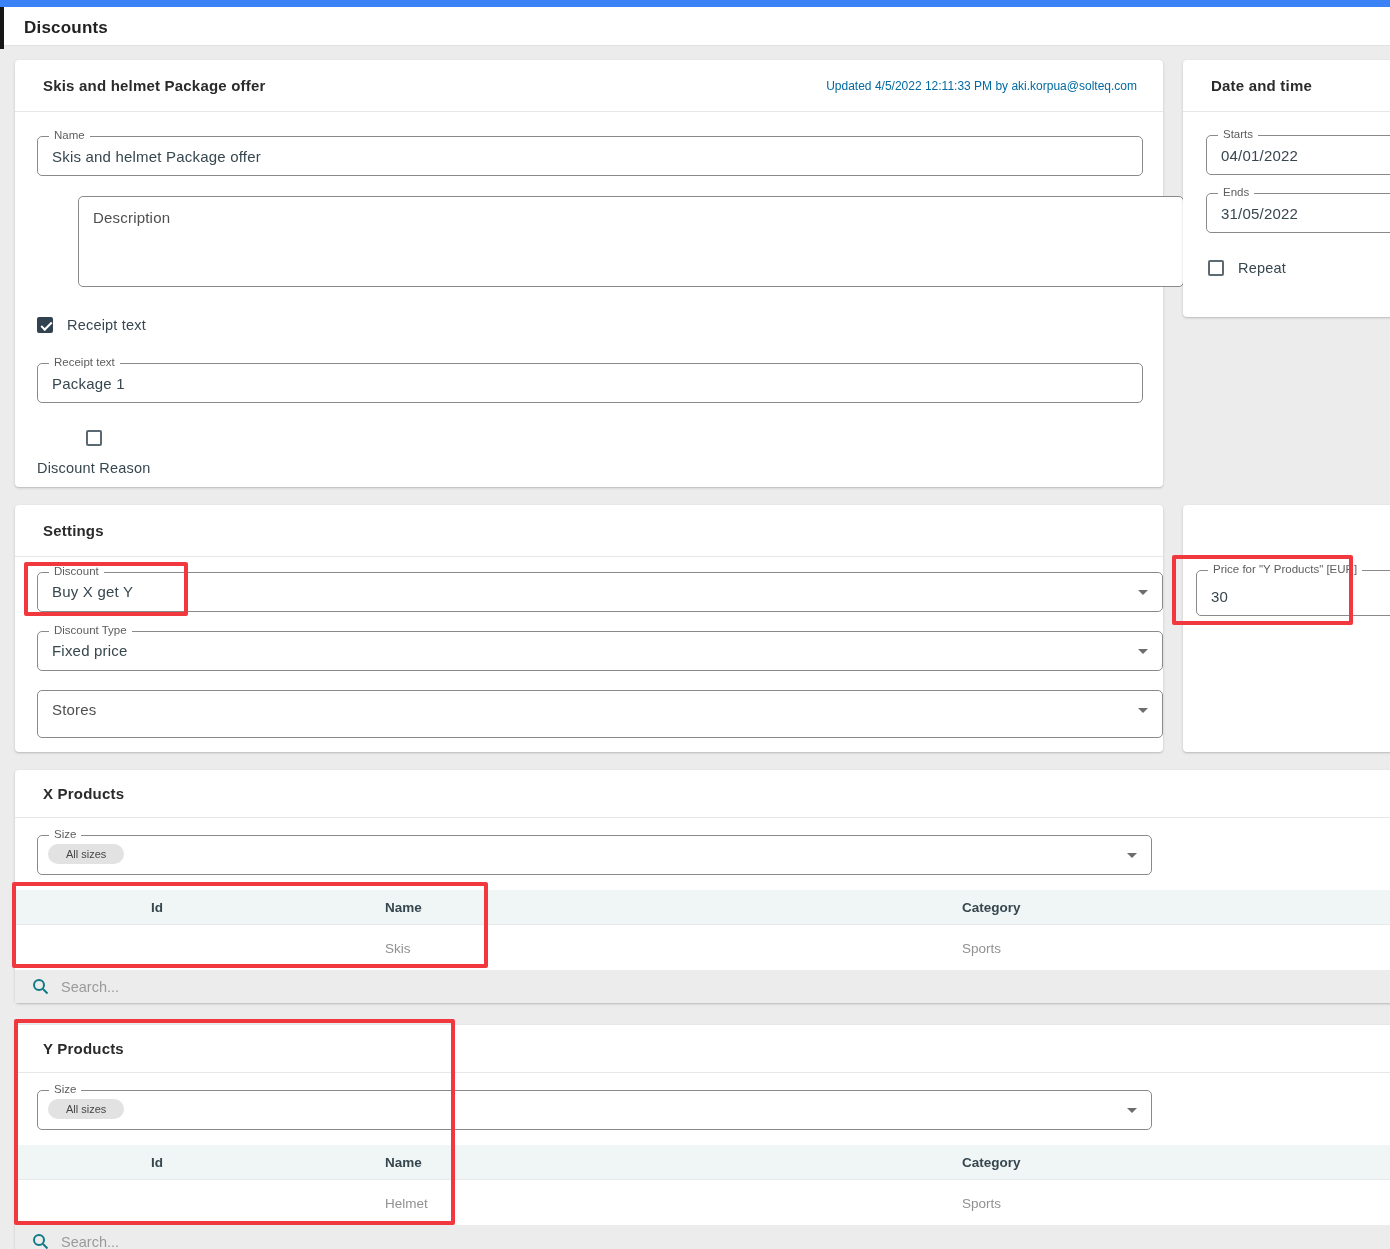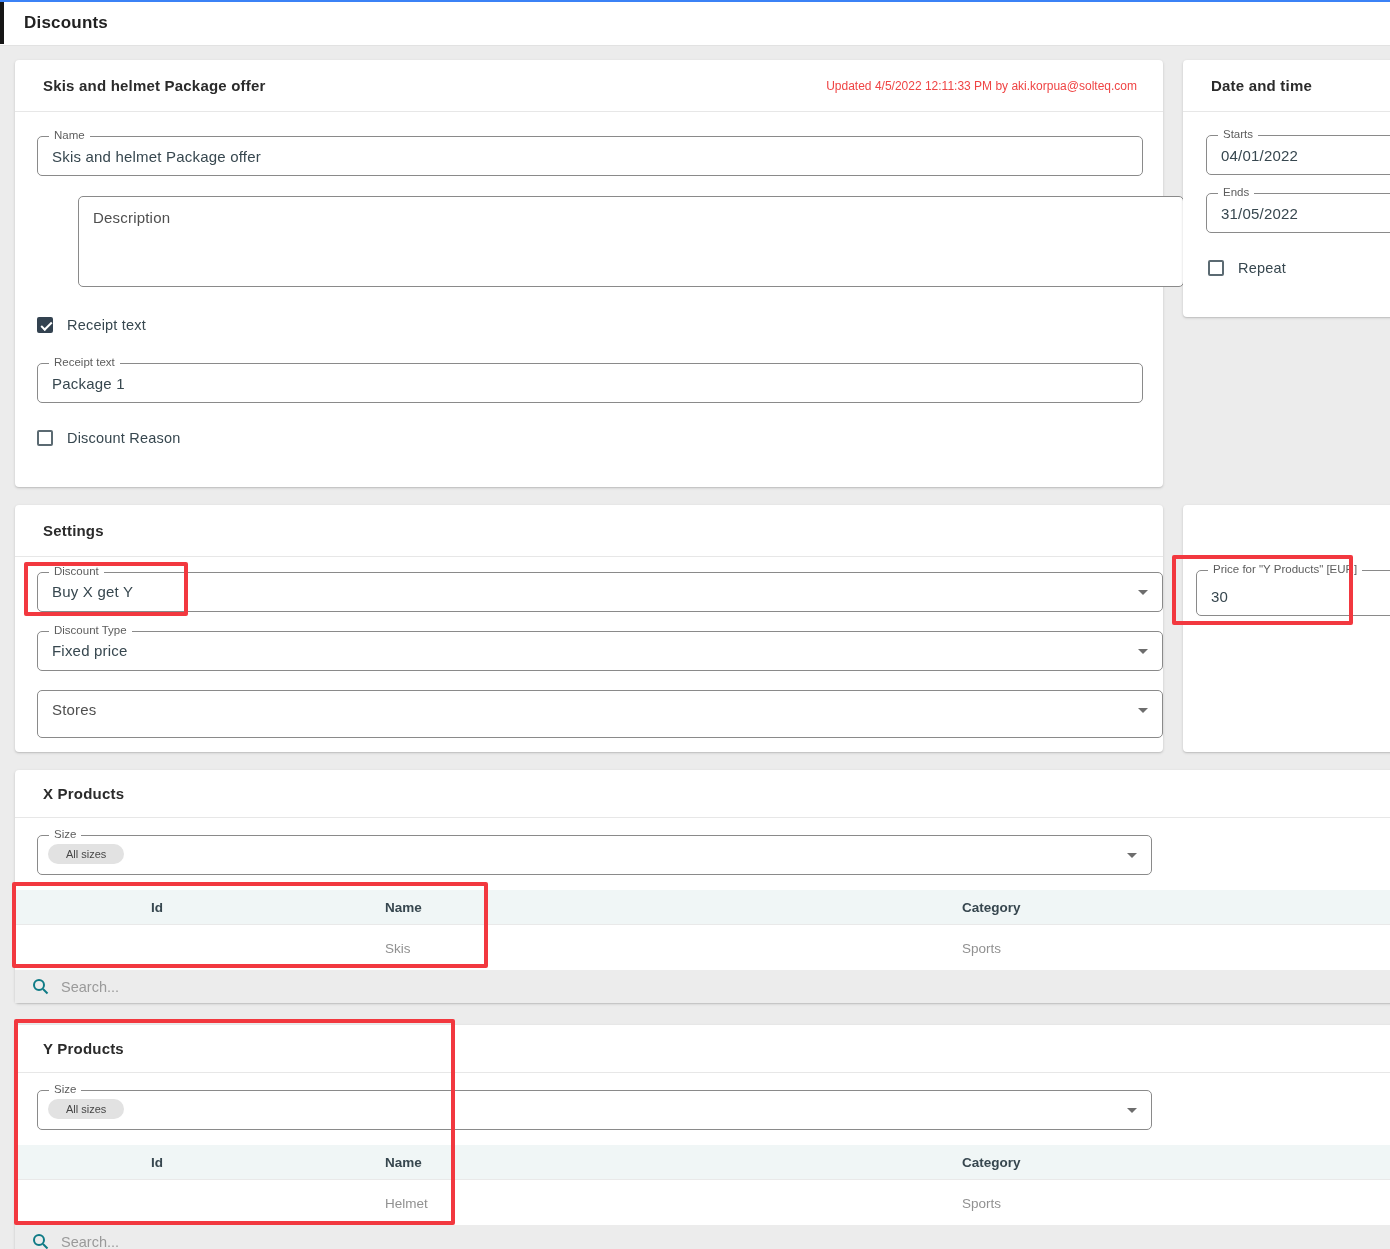--- a/index.html
+++ b/index.html
@@ -9,42 +9,42 @@
     background:#ececec;
   }
   .stage {
     position:relative; width:1390px; height:1249px;
     overflow:hidden; background:#ececec;
   }
 
   
   .appbar {
     position:absolute; left:0; top:0; width:1390px; height:46px;
-    background:#ffffff; border-top:2px solid #3b82f6;
+    background:#ffffff; border-top:7px solid #3b82f6;
     border-bottom:1px solid #e2e2e2;
   }
   .appbar-nub {
     position:absolute; left:0; top:0; width:4px; height:42px; background:#161616;
   }
   .appbar-title {
     position:absolute; left:24px; top:11px;
     font-size:17px; font-weight:600; color:#222; letter-spacing:.2px;
   }
 
   
   .card {
     position:absolute; background:#fff; border-radius:4px;
     box-shadow:0 1px 3px rgba(0,0,0,.16), 0 1px 1px rgba(0,0,0,.07);
   }
   .card-head {
     display:flex; align-items:center; justify-content:space-between;
     padding:0 26px 0 28px; border-bottom:1px solid #e7e7e7;
   }
   .card-title { font-size:15px; font-weight:600; color:#2b2b2b; letter-spacing:.2px; }
-  .updated-text { font-size:12px; color:#ef4444;margin-left:44px; }
+  .updated-text { font-size:12px; color:#0369a1;margin-left:44px; }
 
   
   .mfield {
     position:absolute; border:1px solid #8a8a8a; border-radius:5px; background:#fff;
   }
   .flabel {
     position:absolute; top:-8px; left:11px; background:#fff;
     padding:0 5px; font-size:11.5px; color:#5d5d5d; white-space:nowrap;
   }
   .finput {
@@ -138,21 +138,21 @@
     <div class="cbrow" style="left:22px; top:257px;">
       <span class="cb checked"></span>
       <span class="cblabel">Receipt text</span>
     </div>
 
     <div class="mfield" style="left:22px; top:303px; width:1106px; height:40px;">
       <span class="flabel">Receipt text</span>
       <input class="finput" type="text" value="Package 1" style="">
     </div>
 
-    <div class="cbrow" style="left:22px; top:370px;">
+    <div class="cbrow" style="left:22px; top:370px;flex-direction:column;">
       <span class="cb"></span>
       <span class="cblabel">Discount Reason</span>
     </div>
   </div>
 
   <div class="card" style="left:1183px; top:60px; width:250px; height:257px;">
     <div class="card-head" style="height:52px;">
       <span class="card-title">Date and time</span>
     </div>
 

